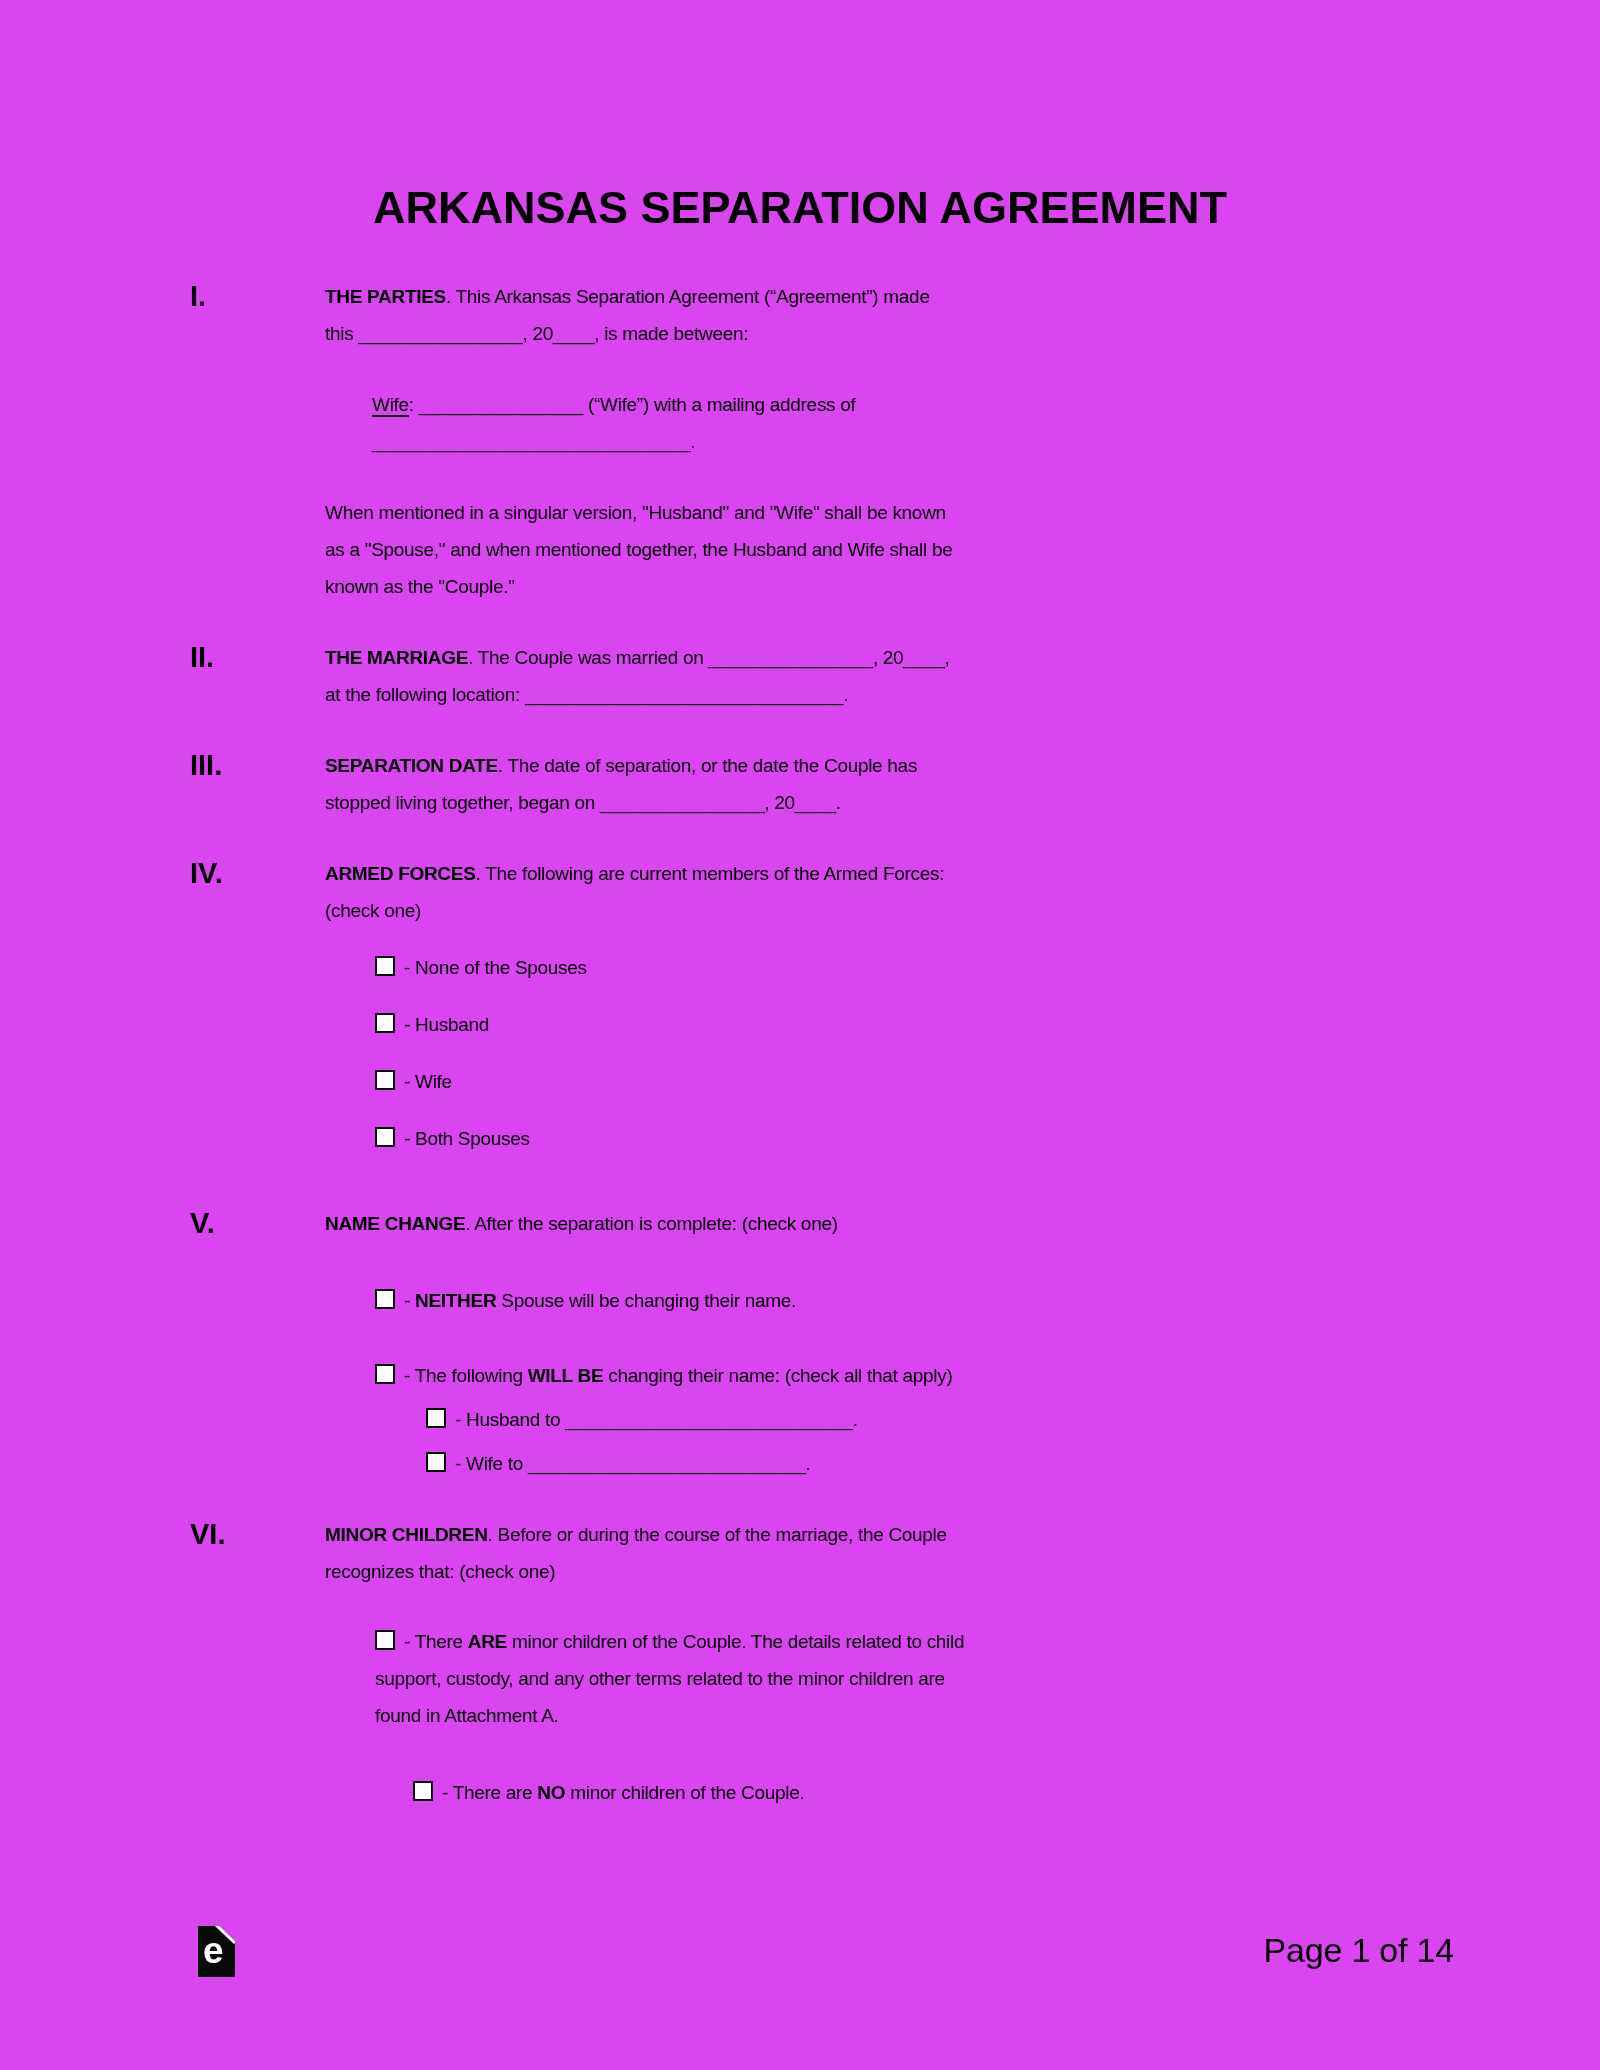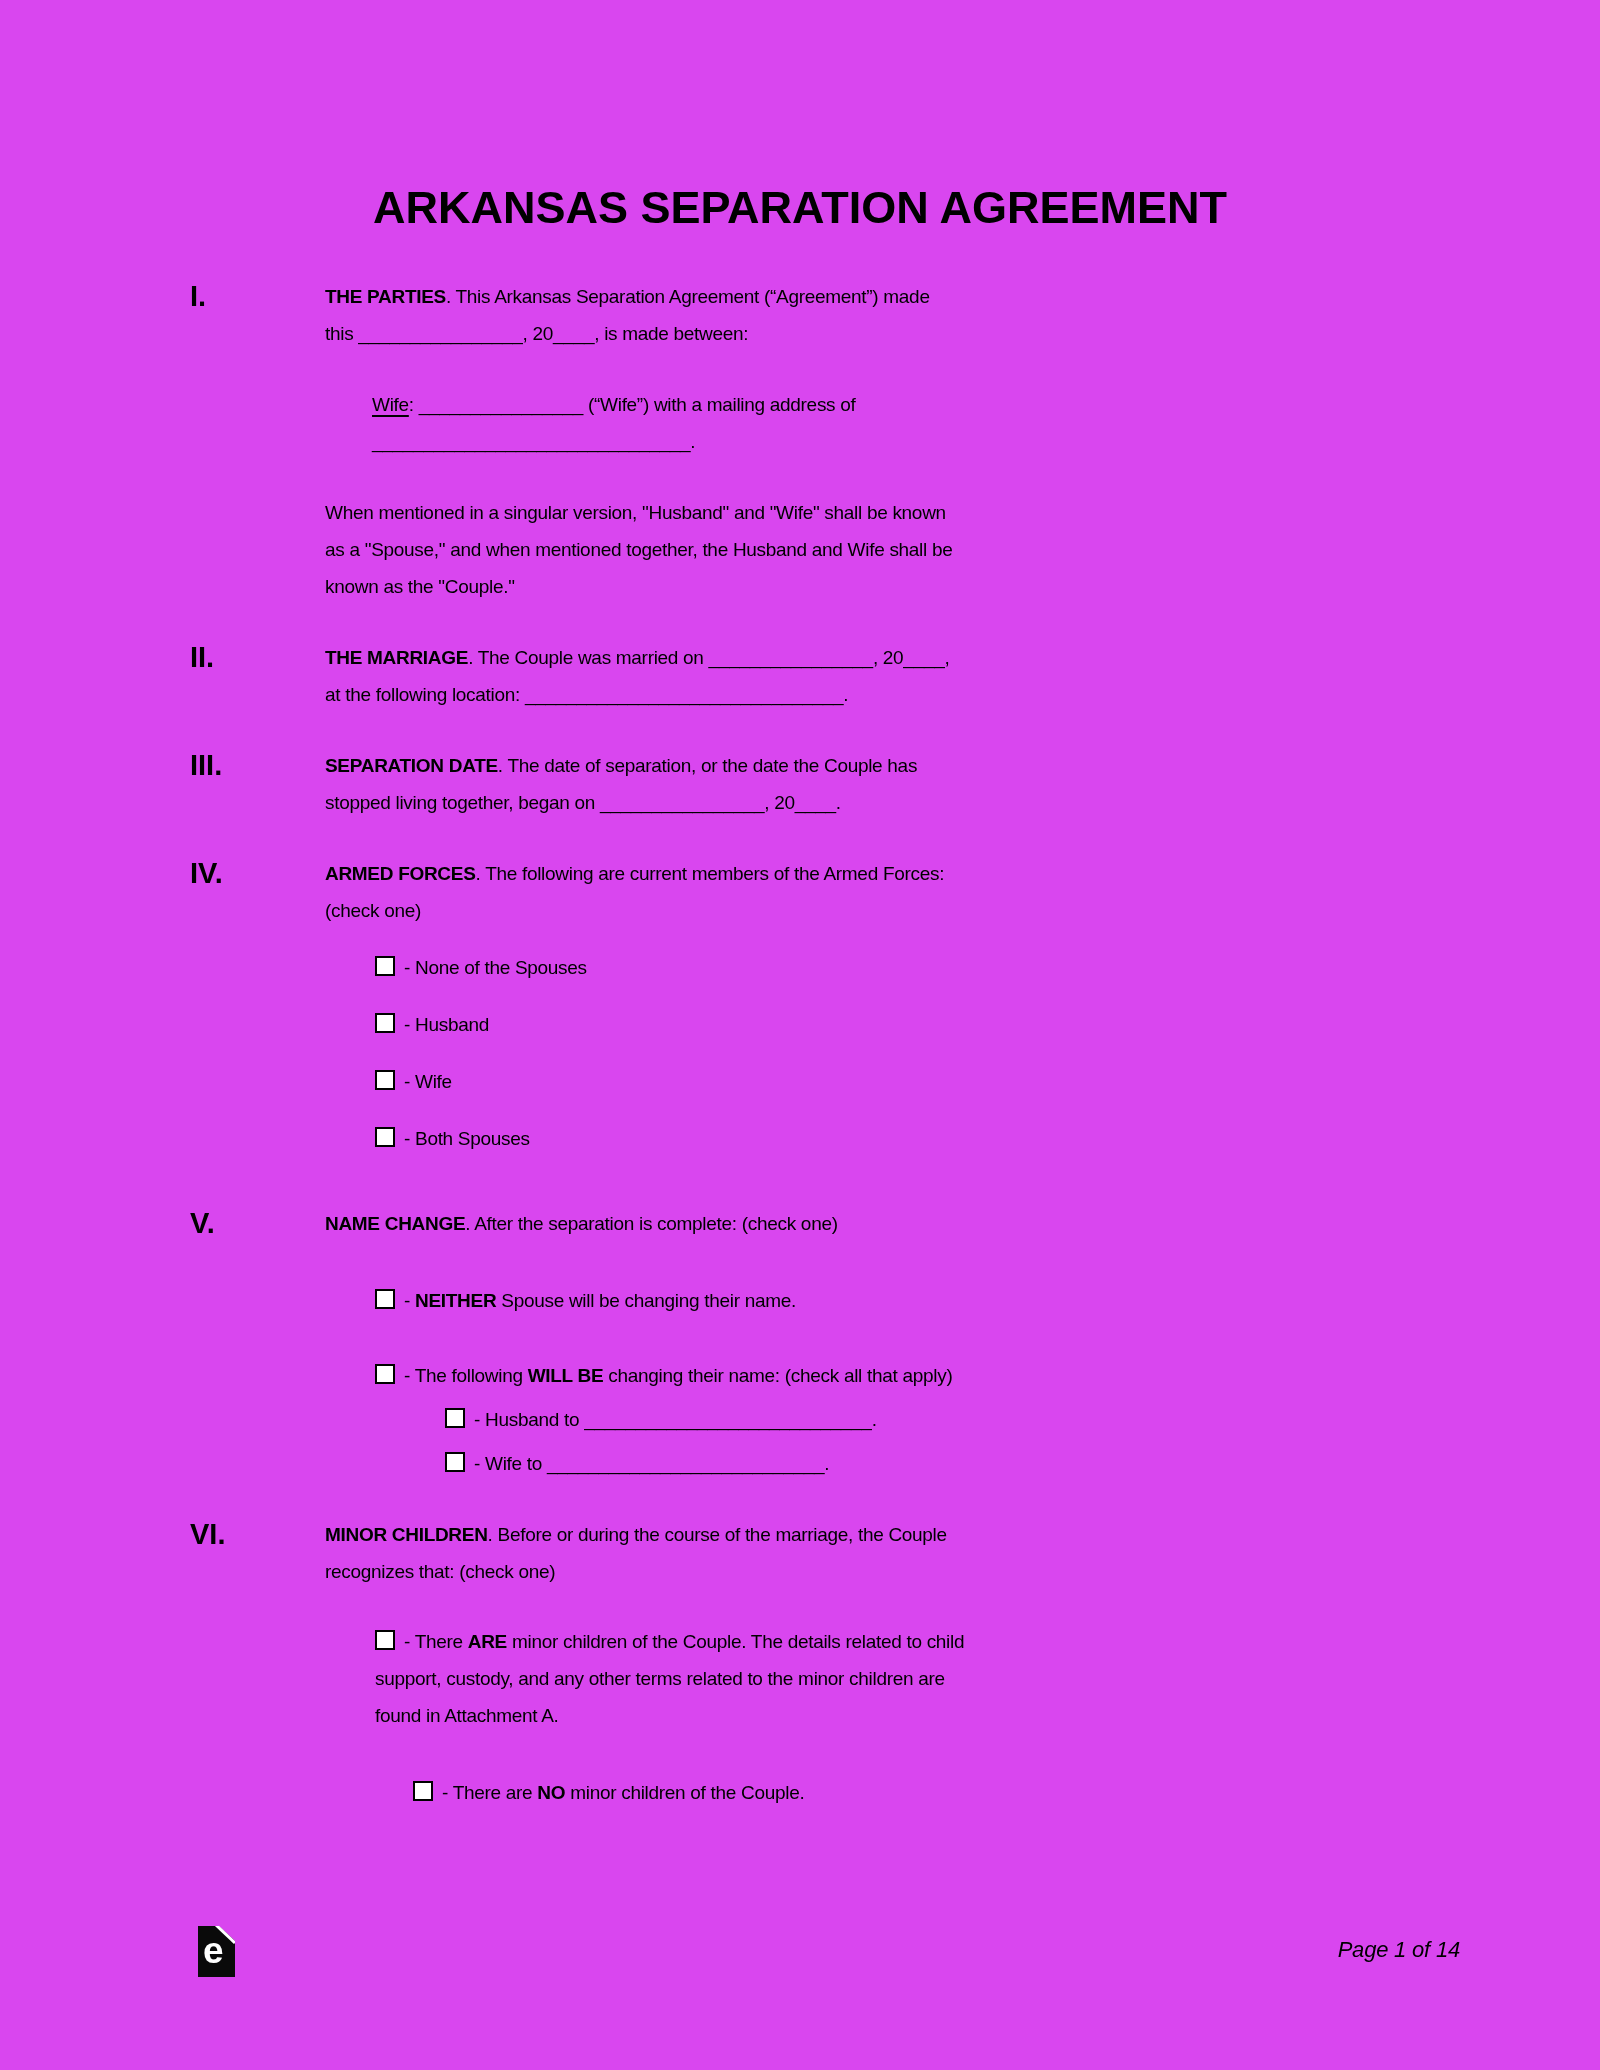--- a/index.html
+++ b/index.html
@@ -50,46 +50,45 @@
     width: 20px; height: 20px;
     border: 2px solid #000;
     box-sizing: border-box;
     margin-right: 9px;
     vertical-align: -2px;
     background: #fff;
   }
   .opt      { margin-top: 20px;  margin-left: 50px; }
   .opt-nei  { margin-top: 40px; margin-left: 50px; }
   .opt-will { margin-top: 38px; margin-left: 50px; }
-  .sub-opt  { margin-top: 7px;  margin-left: 80px; padding-left: 40px; }
+  .sub-opt  { margin-top: 7px;  margin-left: 61px; padding-left: 40px; }
   .opt-are  { margin-top: 33px; margin-left: 50px; }
   .opt-no   { margin-top: 40px; margin-left: 50px; padding-left: 38px; }
 
   .footer-logo {
     position: absolute;
     left: 198px; top: 1926px;
     width: 37px; height: 51px;
   }
   .footer-logo svg { display: block; }
   .logo-e {
     position: absolute;
     left: 5px; top: 5px;
     color: #ffffff;
     font-weight: bold;
     font-size: 37px;
     line-height: 40px;
     font-family: "Liberation Sans", sans-serif;
   }
   .page-label {
     position: absolute;
-    right: 140px; top: 1934px;
-    font-size: 22px;
+    right: 146px; top: 1934px;
+    font-size: 34px;
     line-height: 32px;
     letter-spacing: -0.2px;
-    font-style: italic;
   }
 </style>
 </head>
 <body>
 
 <div class="page">
   <div class="content">
 
     <h1 class="doc-title">ARKANSAS SEPARATION AGREEMENT</h1>
 

